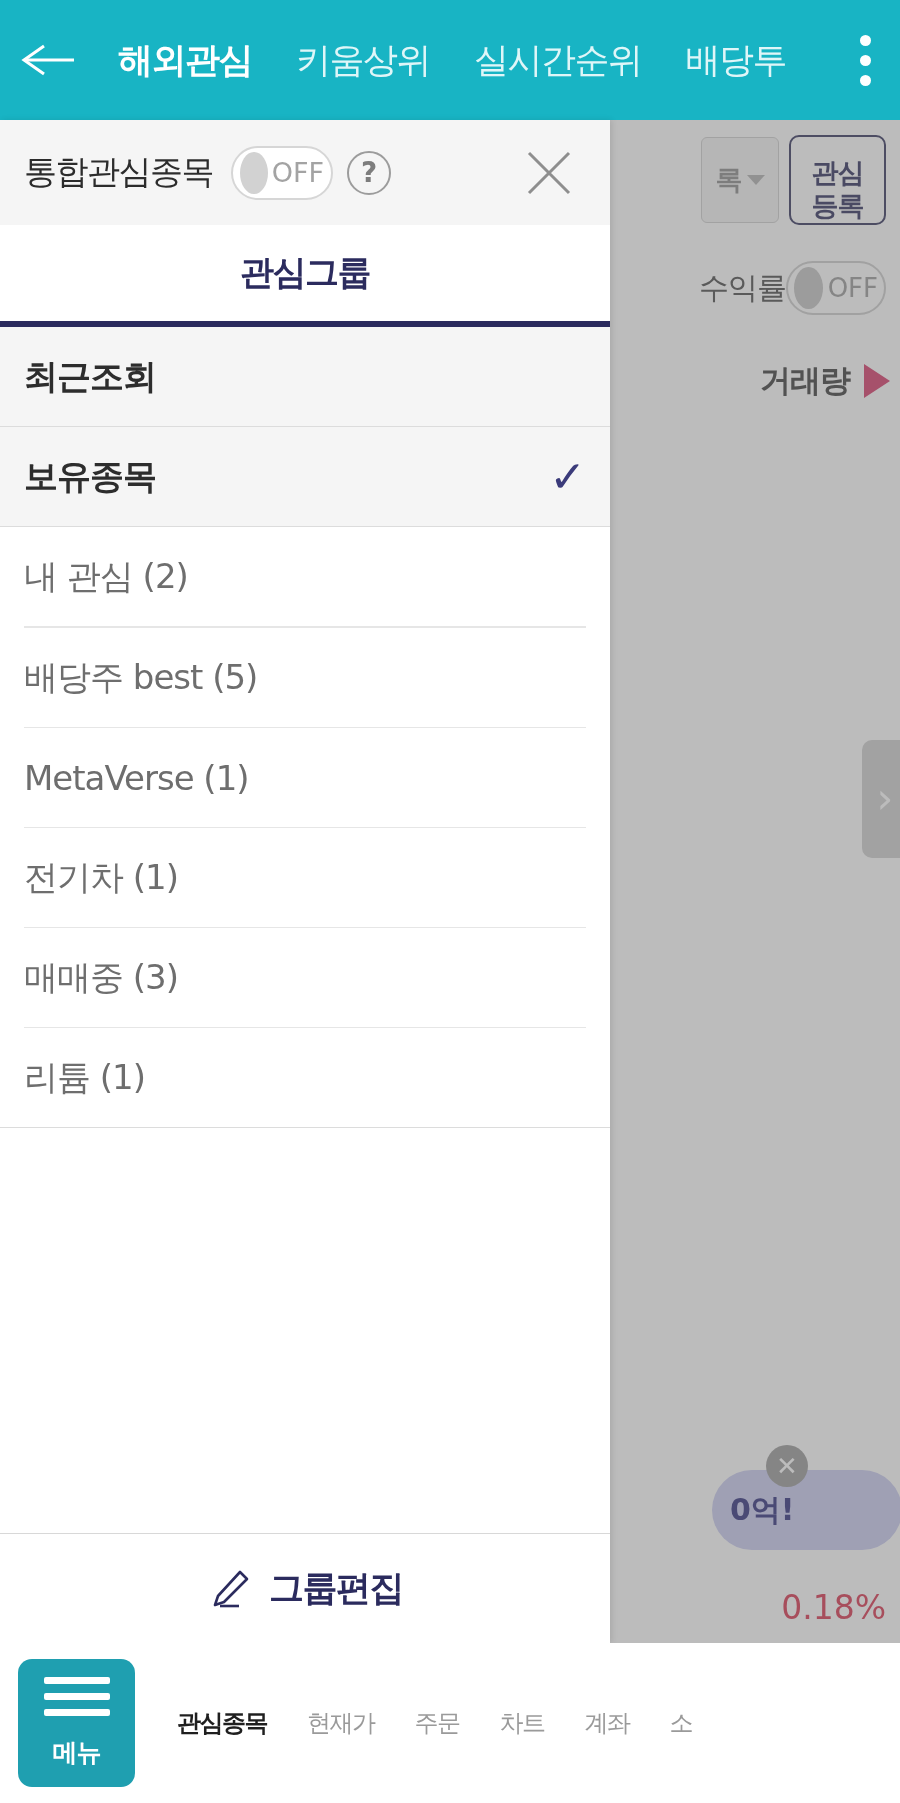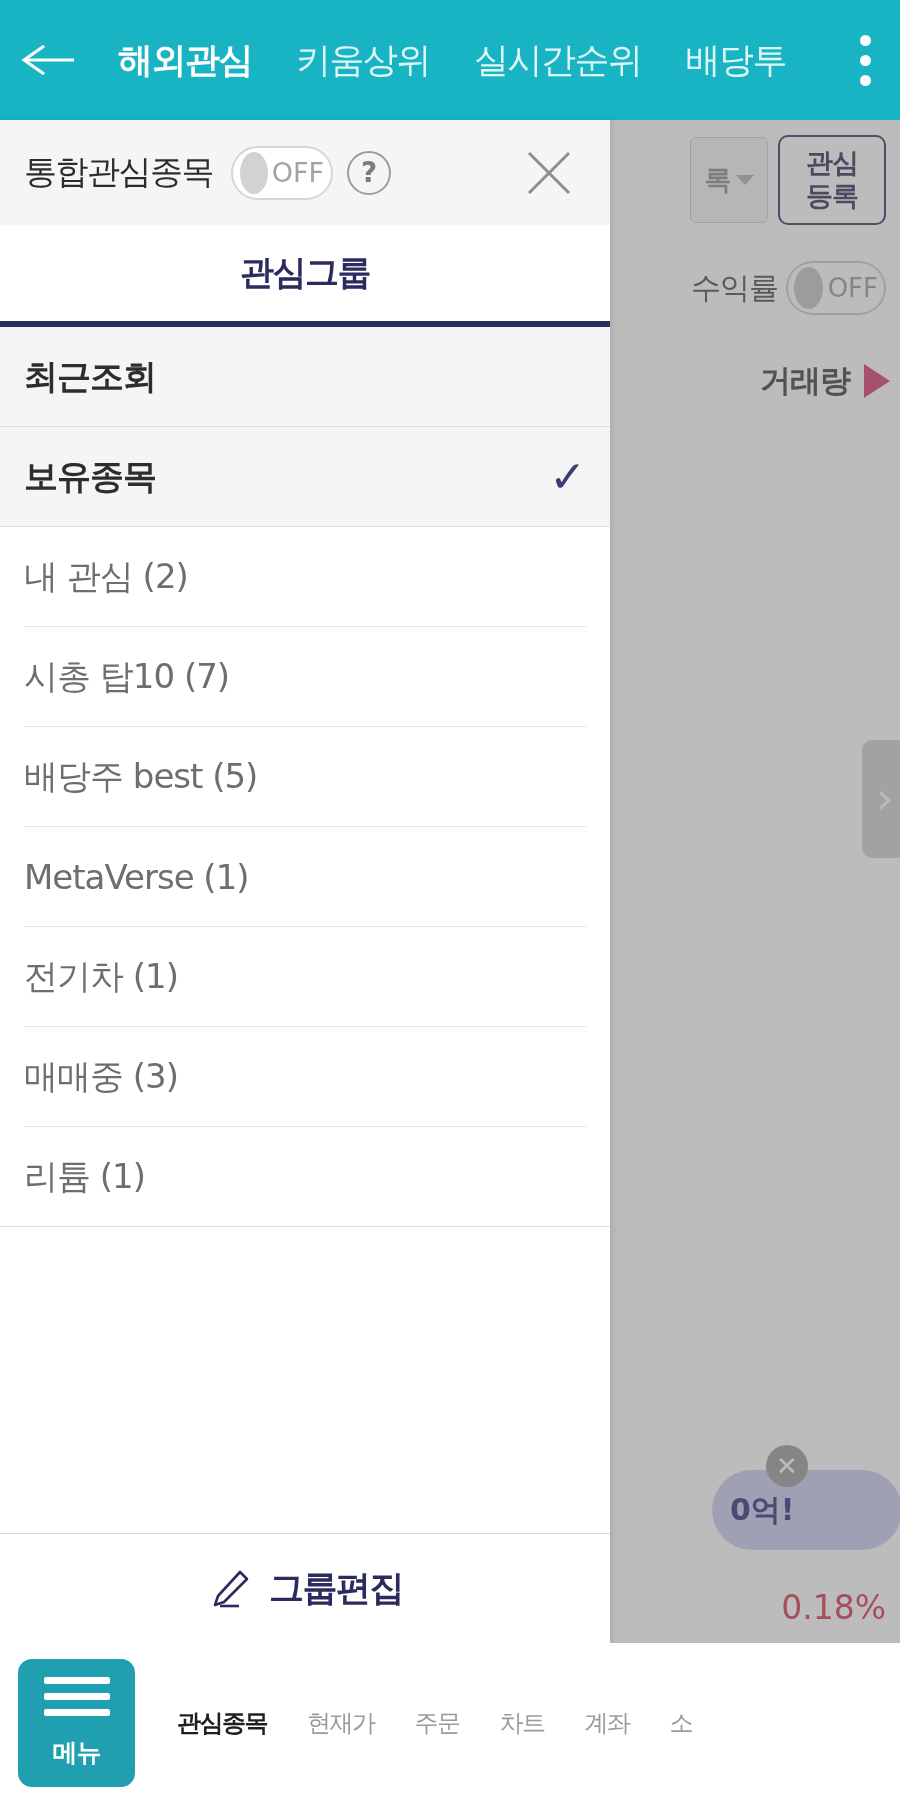--- a/index.html
+++ b/index.html
@@ -22,28 +22,28 @@
     padding-right:14px;
   }
   .bg-select {
     width:78px; height:86px; border:1px solid #cfcfcf; border-radius:6px;
     background:#f4f4f4; display:flex; align-items:center; justify-content:center;
     gap:4px; color:#8b8b8b; font-size:27px; font-weight:bold;
     overflow:hidden;
   }
   .bg-caret { width:0;height:0;border-left:9px solid transparent;border-right:9px solid transparent;border-top:10px solid #b0b0b0; }
   .bg-reg-btn {
-    width:108px; height:90px; border:2px solid #32325c; border-radius:10px;
+    width:97px; height:90px; border:2px solid #32325c; border-radius:10px;
     background:#fff; color:#2e2e5c; font-size:27px; font-weight:bold;
     line-height:1.22; display:flex; flex-direction:column; align-items:center;
-    justify-content:center; letter-spacing:-1px;
+    justify-content:flex-end; letter-spacing:-1px;
   }
   .bg-yield-row {
     position:absolute; left:608px; top:240px; width:292px; height:96px;
-    display:flex; align-items:center; justify-content:flex-end; gap:8px; padding-right:14px;
+    display:flex; align-items:center; justify-content:flex-end; gap:0; padding-right:14px;
   }
   .bg-yield-label { font-size:30px; color:#4a4a4a; letter-spacing:-1px; font-weight:500; }
   .bg-toggle {
     width:100px; height:54px; border-radius:27px; border:2px solid #cdcdcd;
     background:#fff; display:flex; align-items:center; padding:0 6px; gap:5px;
   }
   .bg-toggle .knob { width:42px;height:42px;border-radius:50%;background:#c4c4c4; }
   .bg-toggle .lbl { font-size:26px;color:#9a9a9a;font-weight:500; }
   .bg-volume-row {
     position:absolute; left:608px; top:336px; width:292px; height:90px;
@@ -280,23 +280,20 @@
       <span class="name">보유종목</span>
       <span class="check">✓</span>
     </div>
     <div class="row-div full"></div>
 
     <div class="group-row">
       <span class="name">내 관심 (2)</span>
     </div>
     <div class="row-div"></div>
 
-    <div class="group-row">
-      <span class="name">시총 탑10 (7)</span>
-    </div>
     <div class="row-div"></div>
 
     <div class="group-row">
       <span class="name">배당주 best (5)</span>
     </div>
     <div class="row-div"></div>
 
     <div class="group-row">
       <span class="name">MetaVerse (1)</span>
     </div>

